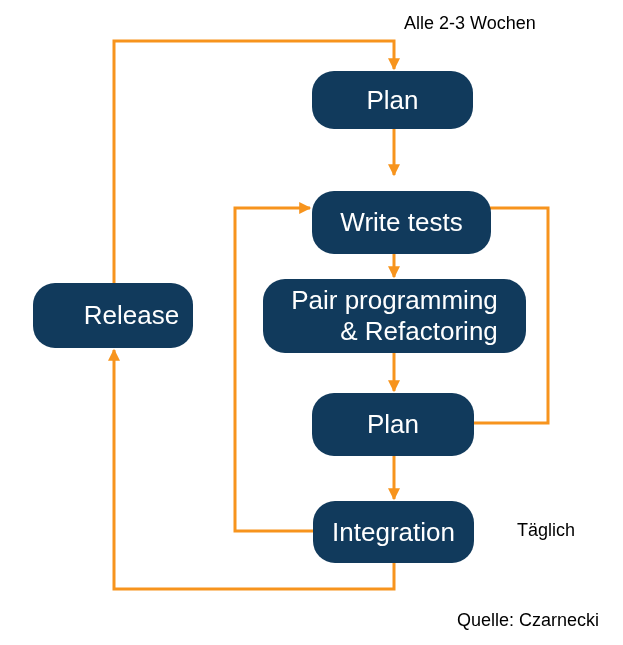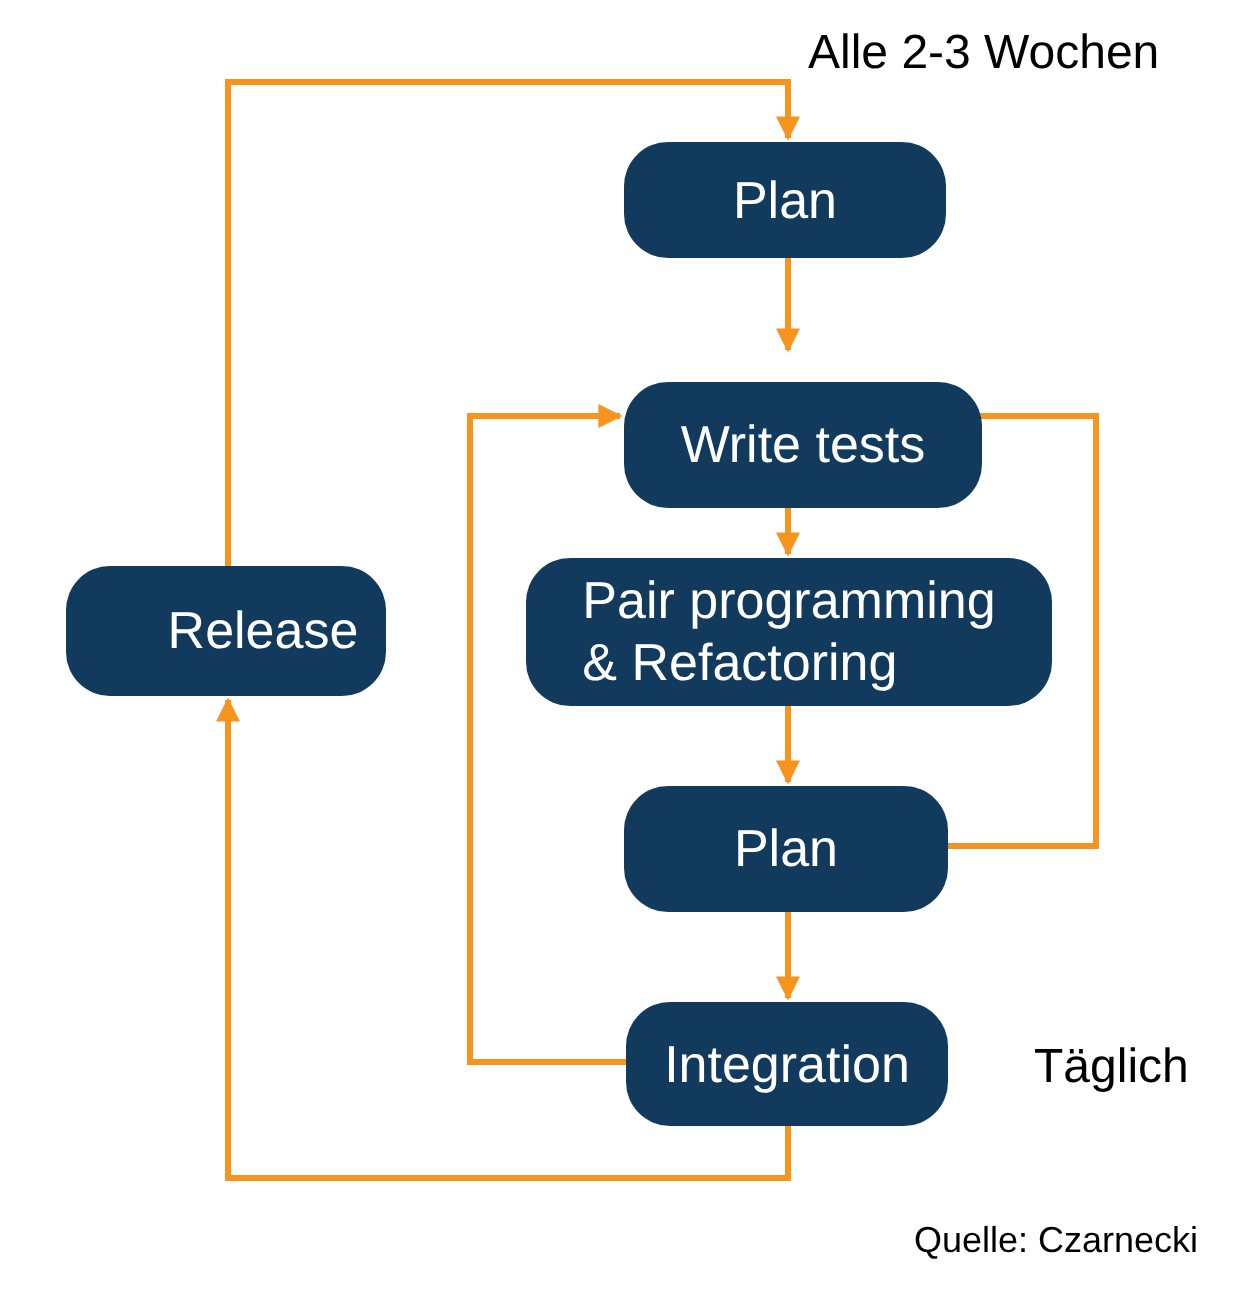--- a/index.html
+++ b/index.html
@@ -33,29 +33,29 @@
   }
   .arrowhead { fill: var(--connector); }
   .node {
     position: absolute;
     background: var(--node-fill);
     color: var(--node-text);
     border-radius: 22px;
     display: flex;
     align-items: center;
     justify-content: center;
-    text-align: left;
+    text-align: right;
     font-size: 26px;
     line-height: 1.18;
     white-space: pre-line;
   }
   .annotation {
     position: absolute;
     color: var(--annotation-text);
-    font-size: 24px;
+    font-size: 18px;
     white-space: nowrap;
   }
   .annotation.source { font-size: 18px; margin-left: 40px; }
 </style>
 </head>
 <body>
 
 <div class="canvas">
 
   <svg class="edges-layer" width="623" height="645" viewBox="0 0 623 645" xmlns="http://www.w3.org/2000/svg">

